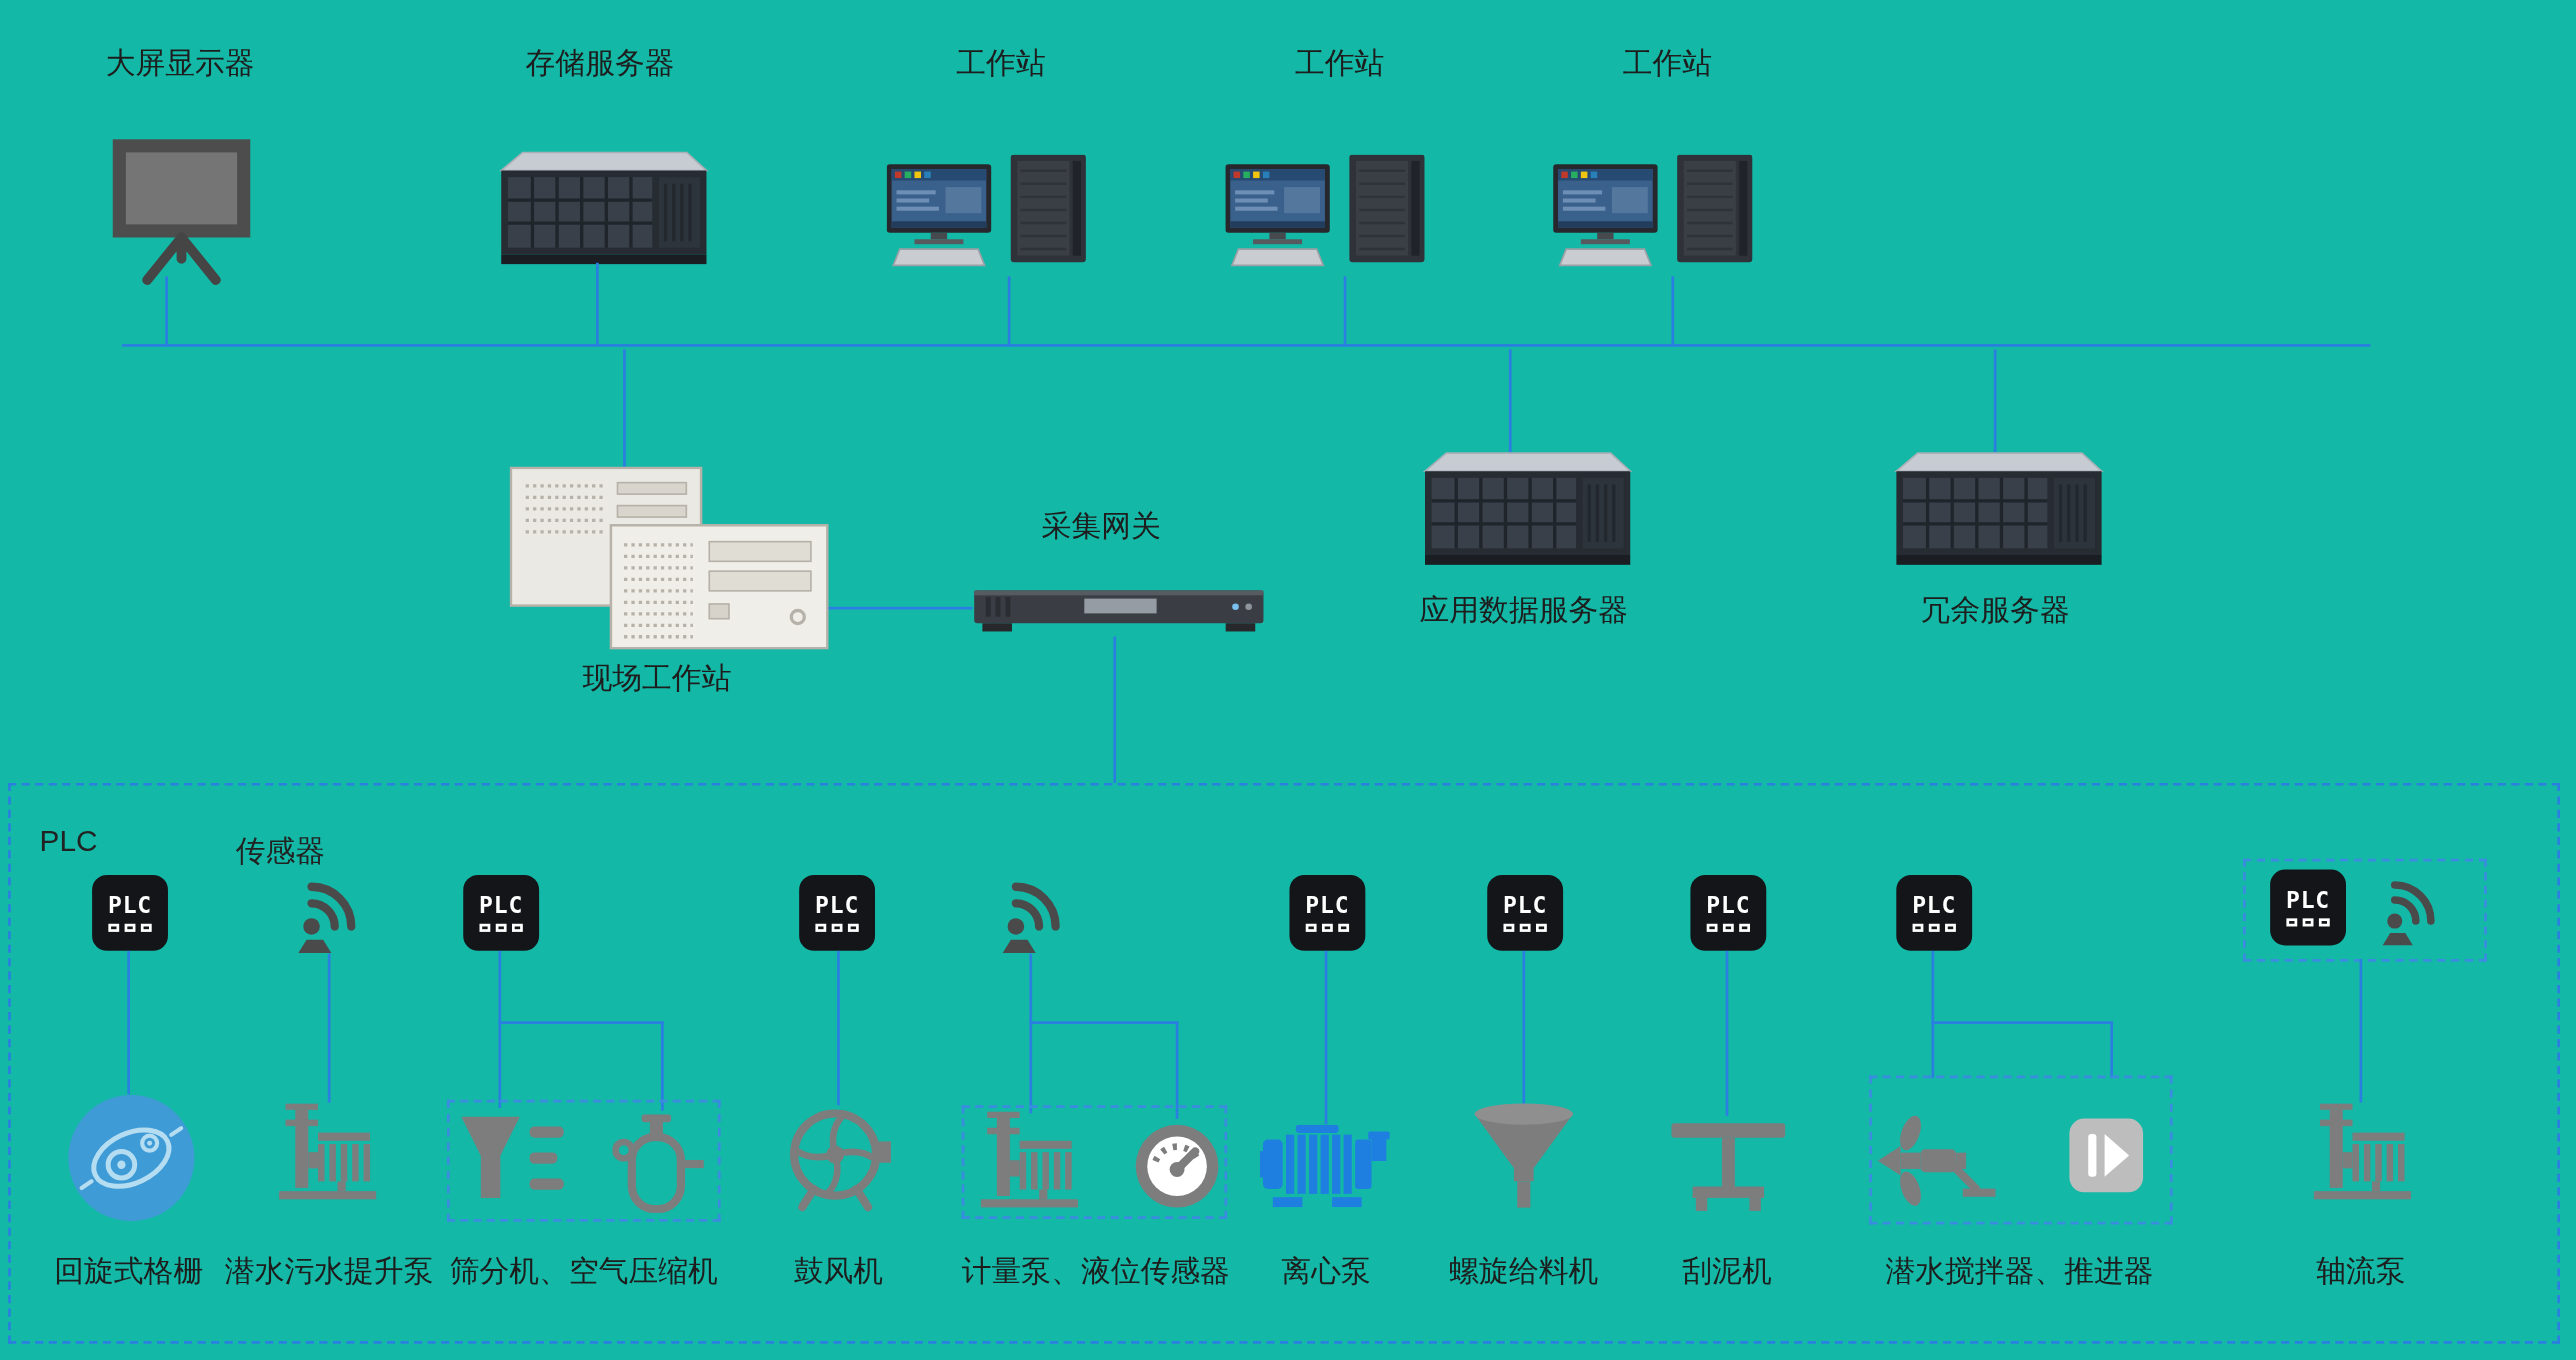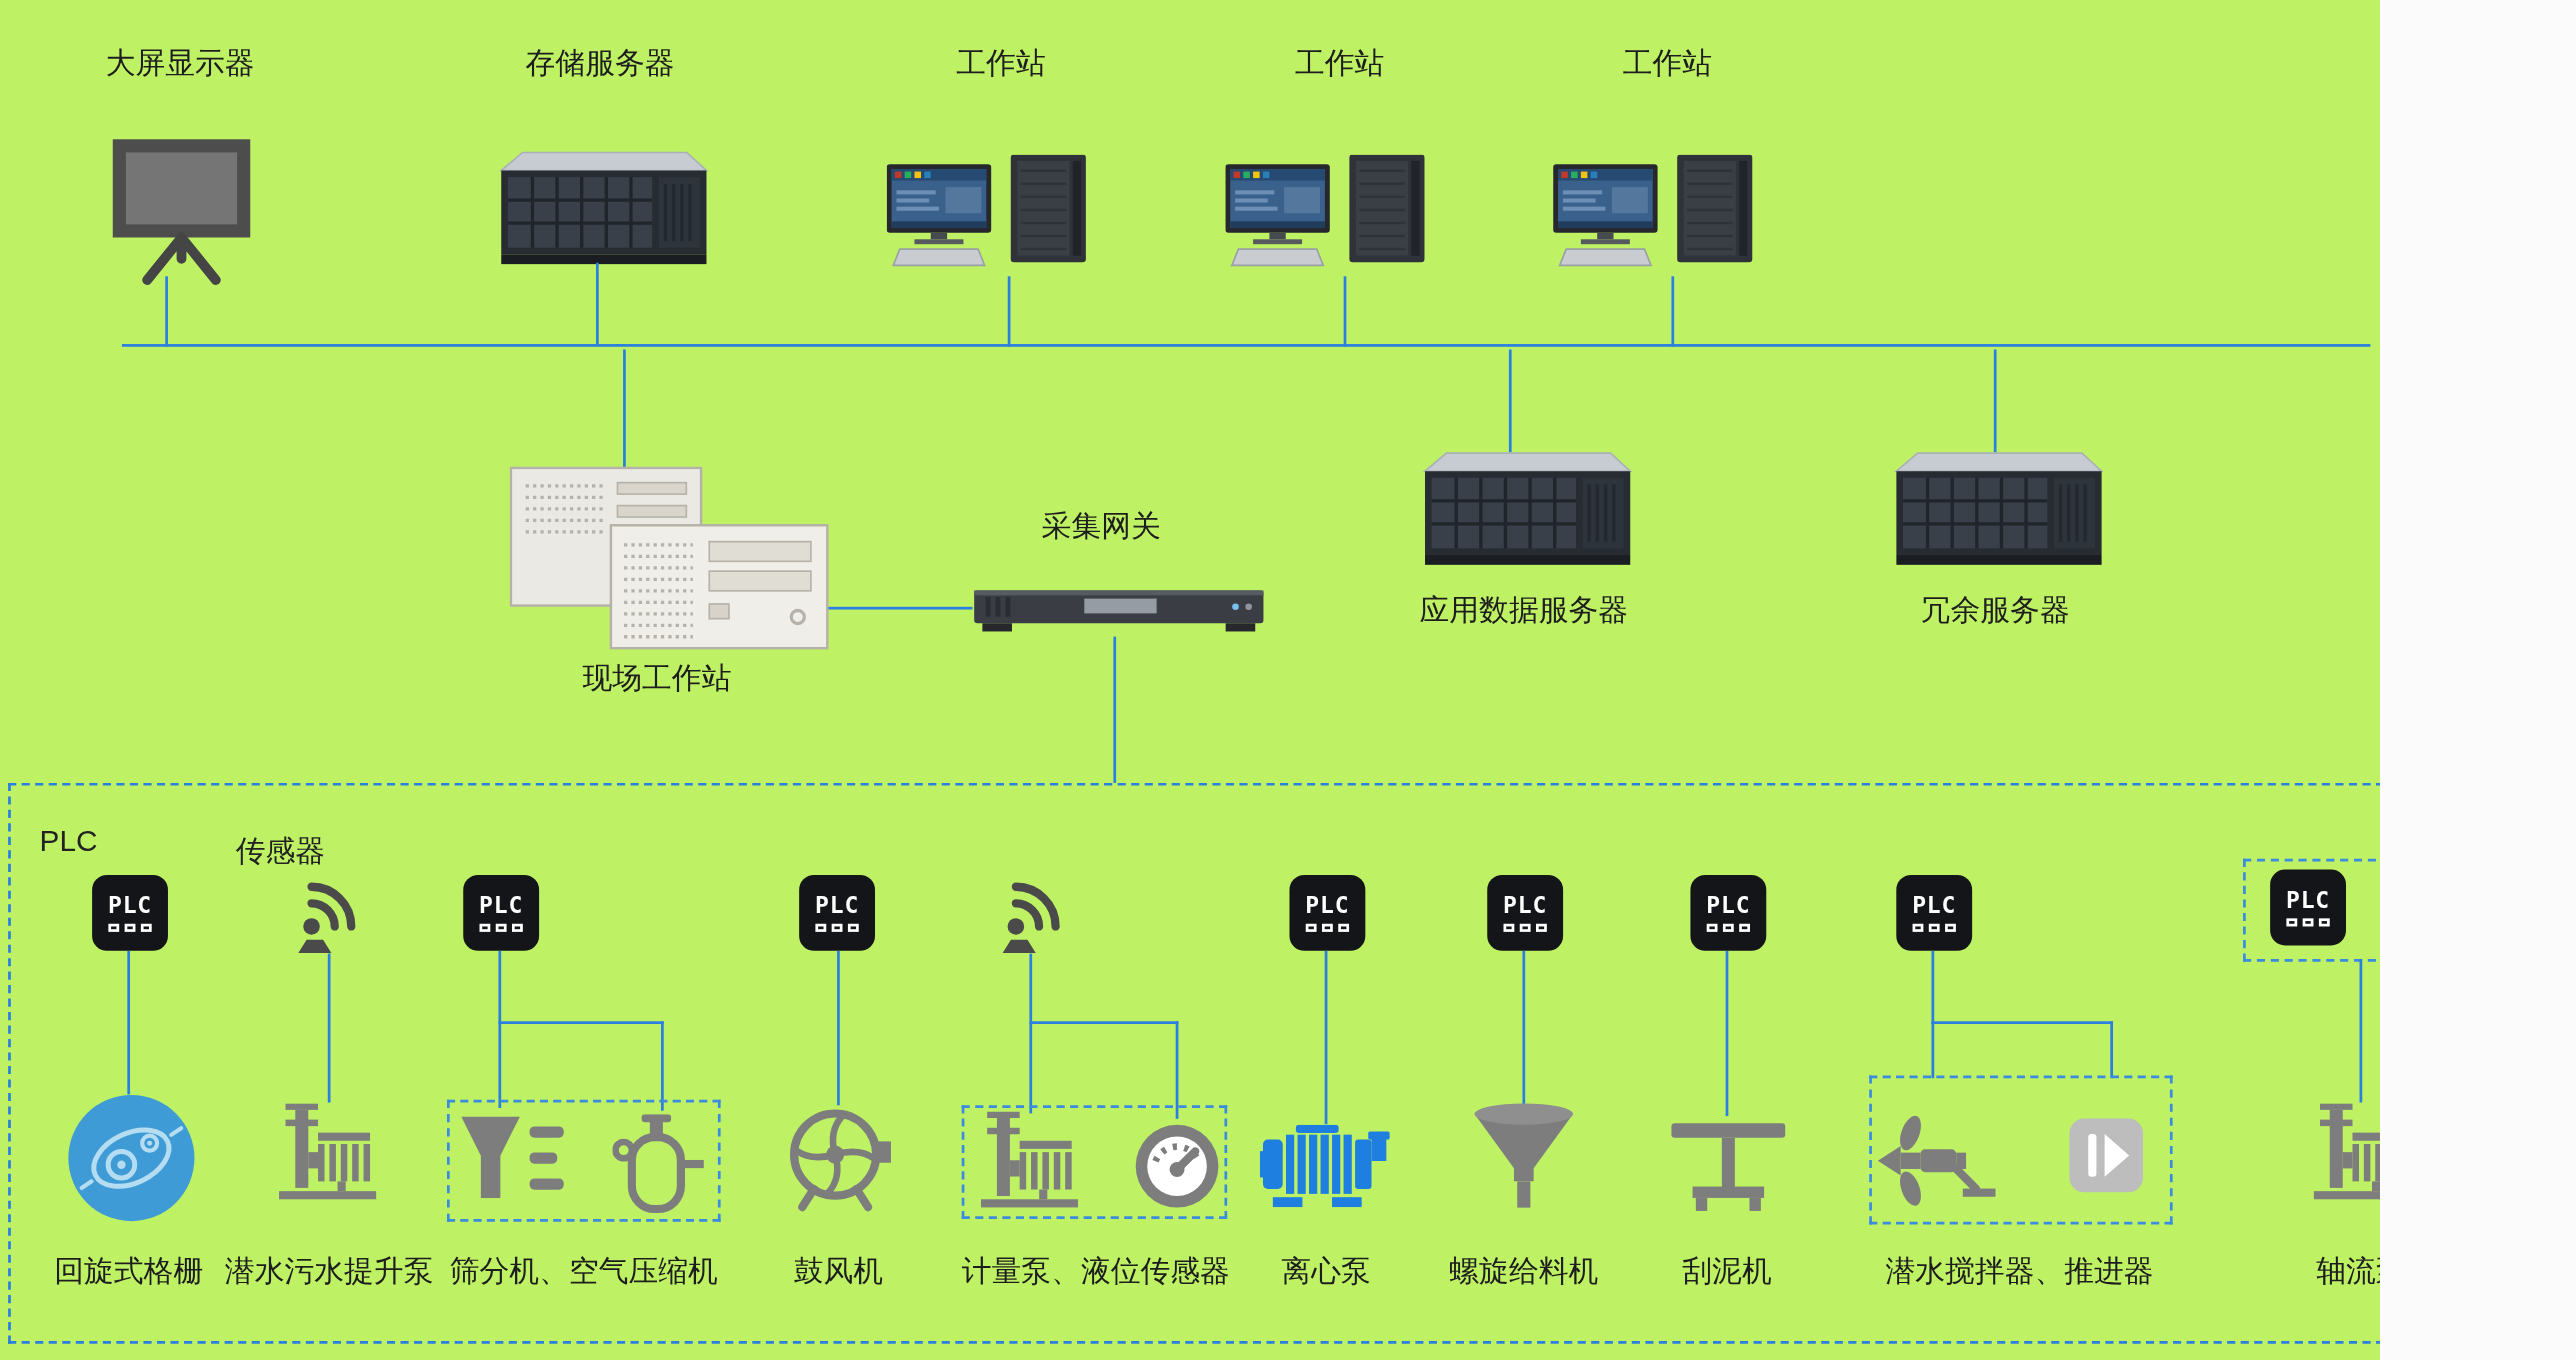--- a/index.html
+++ b/index.html
@@ -1,18 +1,18 @@
 <!DOCTYPE html>
 <html style="font-size:9.7px"><head>
 <meta charset="utf-8">
 <style>
   *{box-sizing:border-box;margin:0;padding:0}
   html,body{background:#fbfbfb}
   body{font-family:"Liberation Sans","DejaVu Sans",sans-serif}
-  .viewport{position:relative;width:2380px;height:1361px;overflow:hidden;background:#bef264}
+  .viewport{position:relative;width:2576px;height:1361px;overflow:hidden;background:#14b8a6}
   .stage{position:absolute;left:0;top:0;width:951px;height:502px;transform:scale(2.709);transform-origin:0 0}
   .abs{position:absolute}
   .hl,.vl{position:absolute;background:#2b7fe0}
   .hl{height:1.2px}
   .vl{width:1.2px}
   .node{position:absolute;display:flex;flex-direction:column;align-items:center}
   .dev-label{font-size:11px;color:#1d1d1d;white-space:nowrap}
   .lbl{position:absolute;font-size:11px;color:#1d1d1d;text-align:center;white-space:nowrap;width:133px}
   .heading{position:absolute;font-size:11px;color:#222;white-space:nowrap}
   .zone{position:absolute;border:1.2px dashed #2b7fe0}

